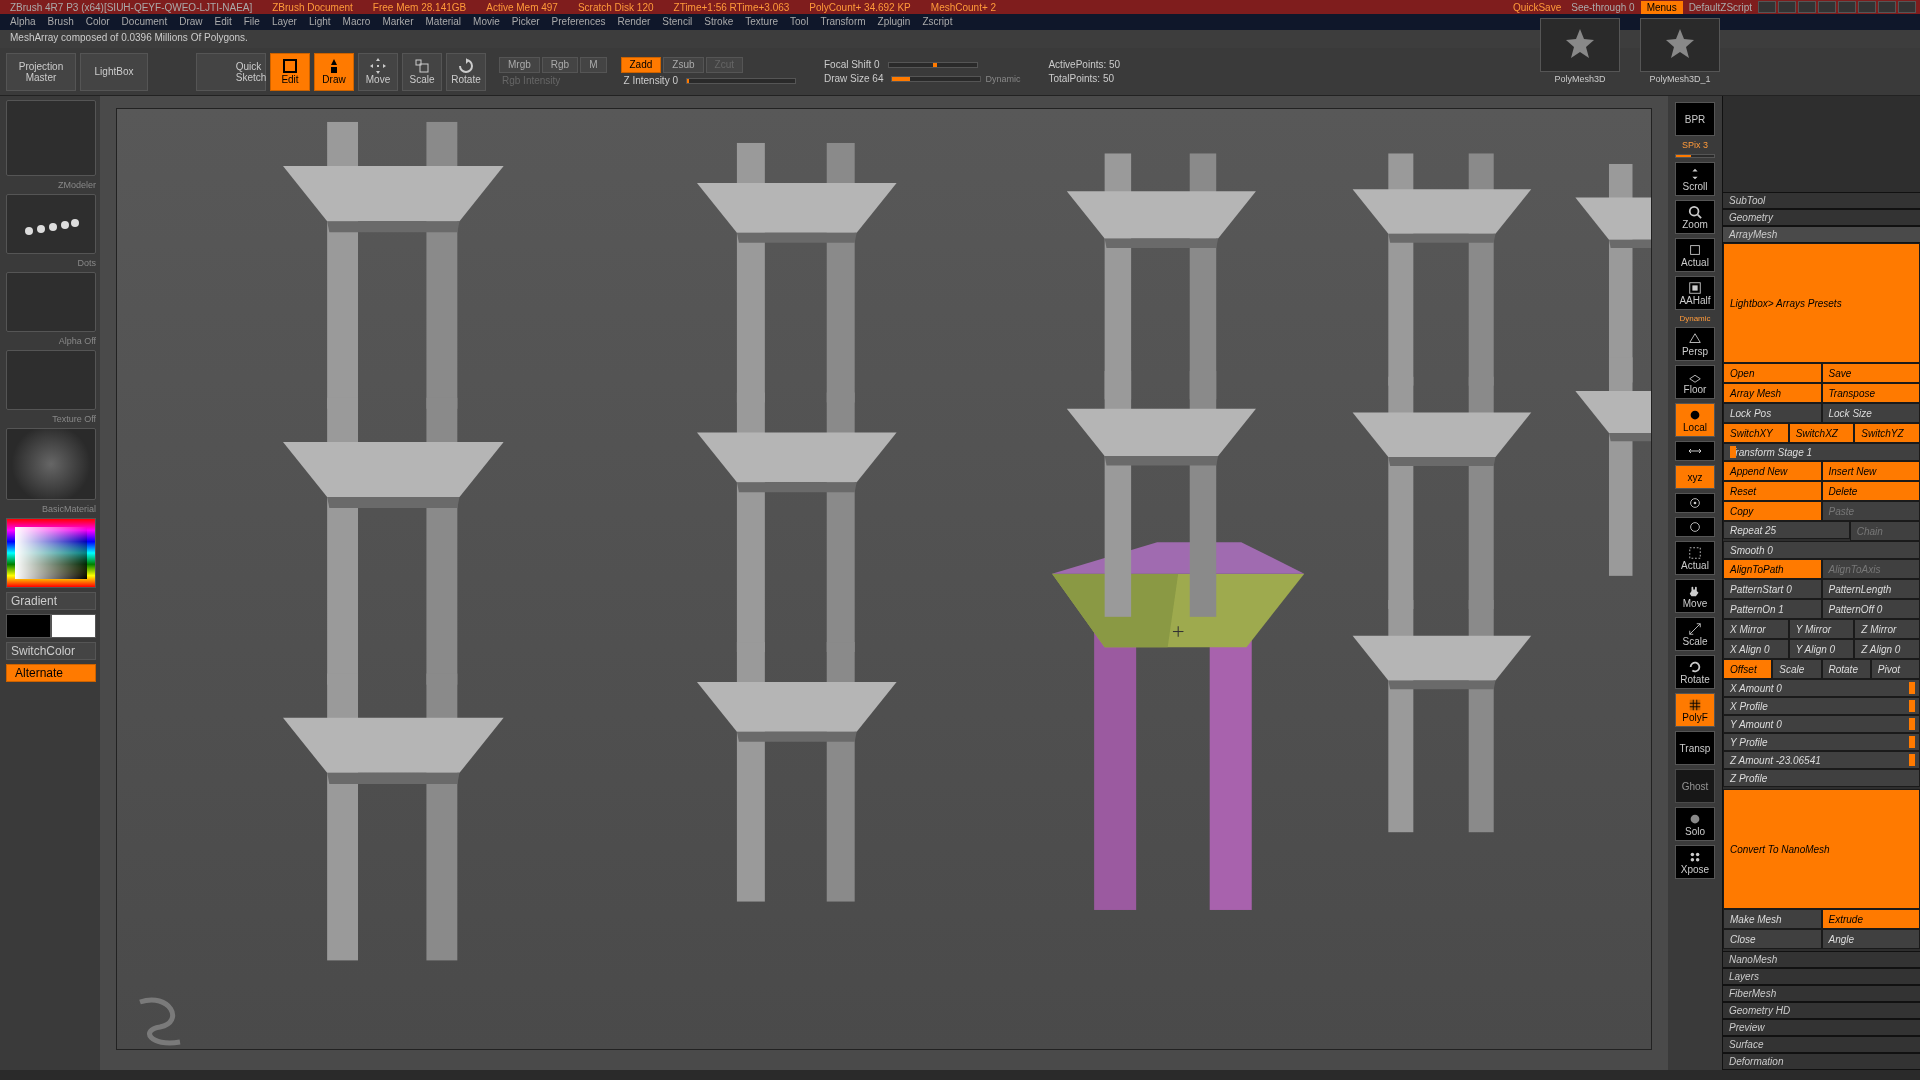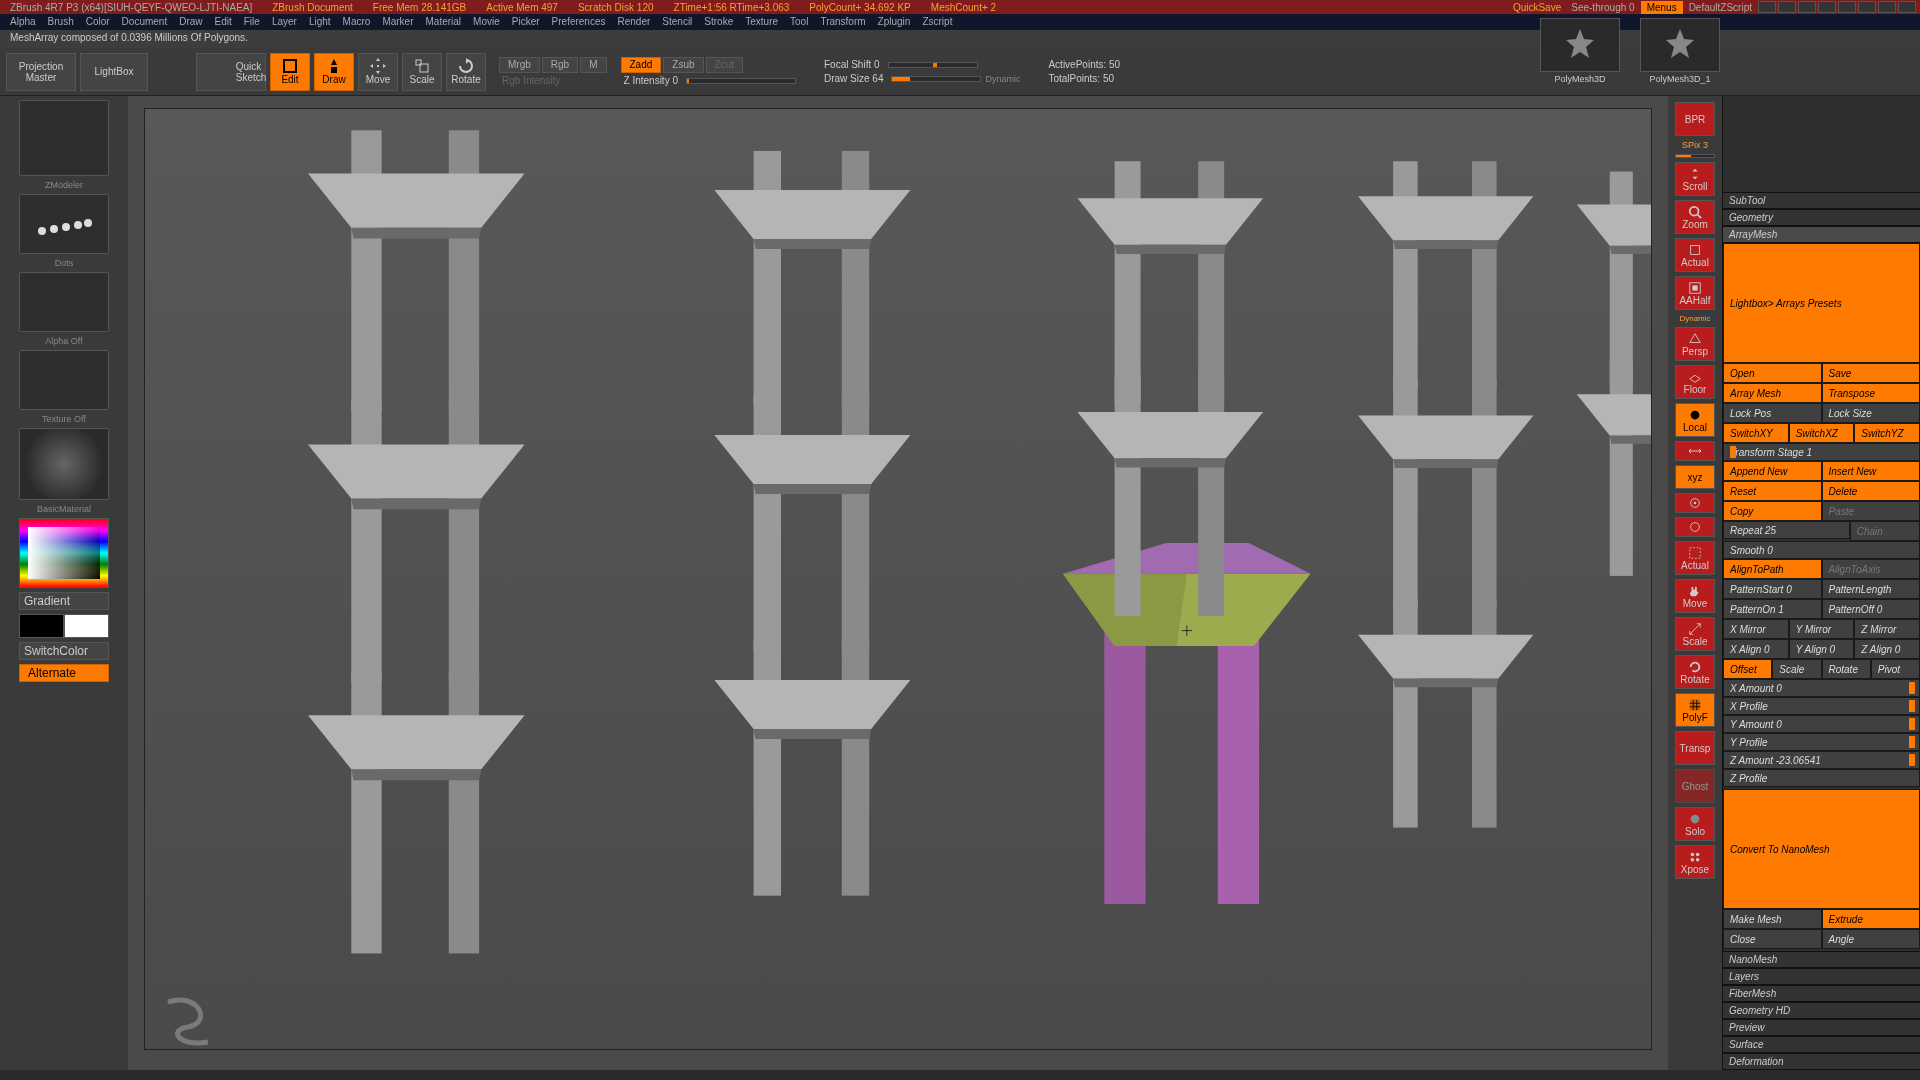--- a/index.html
+++ b/index.html
@@ -29,36 +29,36 @@
 .quicksketch { width:70px; height:38px; background:#444; border:1px solid #555; display:flex; align-items:center; gap:4px; justify-content:center; font-size:10px;padding-left:36px;}
 .labelbtn { height:16px; padding:0 8px; background:#444; border:1px solid #555; display:flex; align-items:center; font-size:10px; color:#aaa; margin:1px;}
 .labelbtn.on { background:#ff7a00; color:#000; border-color:#cc6200;}
 .labelbtn.dim { color:#666; }
 .sliderlabel { height:14px; font-size:10px; color:#ccc; display:flex; align-items:center; padding:0 4px;}
 .mini-slider { position:relative; height:6px; width:110px; background:#2a2a2a; border:1px solid #555;}
 .mini-slider .fill { position:absolute; left:0; top:0; bottom:0; background:#ff7a00;}
 
 
 .main { position:absolute; top:96px; bottom:10px; left:0; right:0; display:flex; }
-.leftcol { width:128px; background:#3a3a3a; display:flex; flex-direction:column; align-items:center; padding:4px; gap:4px;}
+.leftcol { width:100px; background:#3a3a3a; display:flex; flex-direction:column; align-items:flex-end; padding:4px; gap:4px;}
 .thumb { width:90px; height:76px; background:#2e2e2e; border:1px solid #555; border-radius:2px;}
 .brushprev { width:90px; height:72px; background:radial-gradient(circle at 50% 50%, #666 0%, #2a2a2a 70%); border:1px solid #555; border-radius:2px;}
 .smlabel { font-size:9px; color:#888; text-align:center;}
 .colorpick { width:90px; height:70px; background:linear-gradient(to bottom, red, magenta, blue, cyan, green, yellow, red); border:1px solid #555; position:relative;}
 .colorpick::before { content:""; position:absolute; inset:8px 8px 8px 8px; background:linear-gradient(to right, #fff, transparent), linear-gradient(to top, #000, transparent);}
 .swatches { display:flex; width:90px; gap:0;}
 .sw { width:45px; height:24px; border:1px solid #555;}
 .leftcol .wide { width:90px; height:18px; display:flex; align-items:center; justify-content:center; font-size:12px;}
 
 .viewport-wrap { flex:1; position:relative; background:#4a4a4a;}
 .viewport { position:absolute; inset:12px 16px 20px 16px; background:linear-gradient(#585858,#4a4a4a); border:1px solid #222;}
 .viewport svg { width:100%; height:100%; display:block;}
 
 .right-iconcol { width:54px; background:#3a3a3a; display:flex; flex-direction:column; align-items:center; padding:6px 0; gap:4px;}
-.ricon { width:40px; height:34px; background:#b91c1c; border:1px solid #555; display:flex; flex-direction:column; align-items:center; justify-content:center; font-size:8px; color:#ccc;}
+.ricon { width:40px; height:34px; background:#000000; border:1px solid #555; display:flex; flex-direction:column; align-items:center; justify-content:center; font-size:8px; color:#ccc;}
 .ricon.on { background:#ff7a00; color:#000;}
 .ricon svg { width:16px; height:14px;}
 
 .toolthumbs { position:absolute; right:200px; top:18px; display:flex; gap:20px;}
 .toolthumb { width:80px; text-align:center;}
 .toolthumb .box { width:80px; height:54px; background:#2a2a2a; border:1px solid #555; display:flex; align-items:center; justify-content:center;}
 .toolthumb .lab { font-size:9px; color:#ccc; margin-top:2px;}
 
 .toolthumbs2 { position:absolute; right:200px; top:104px; display:flex; gap:20px;}
 

